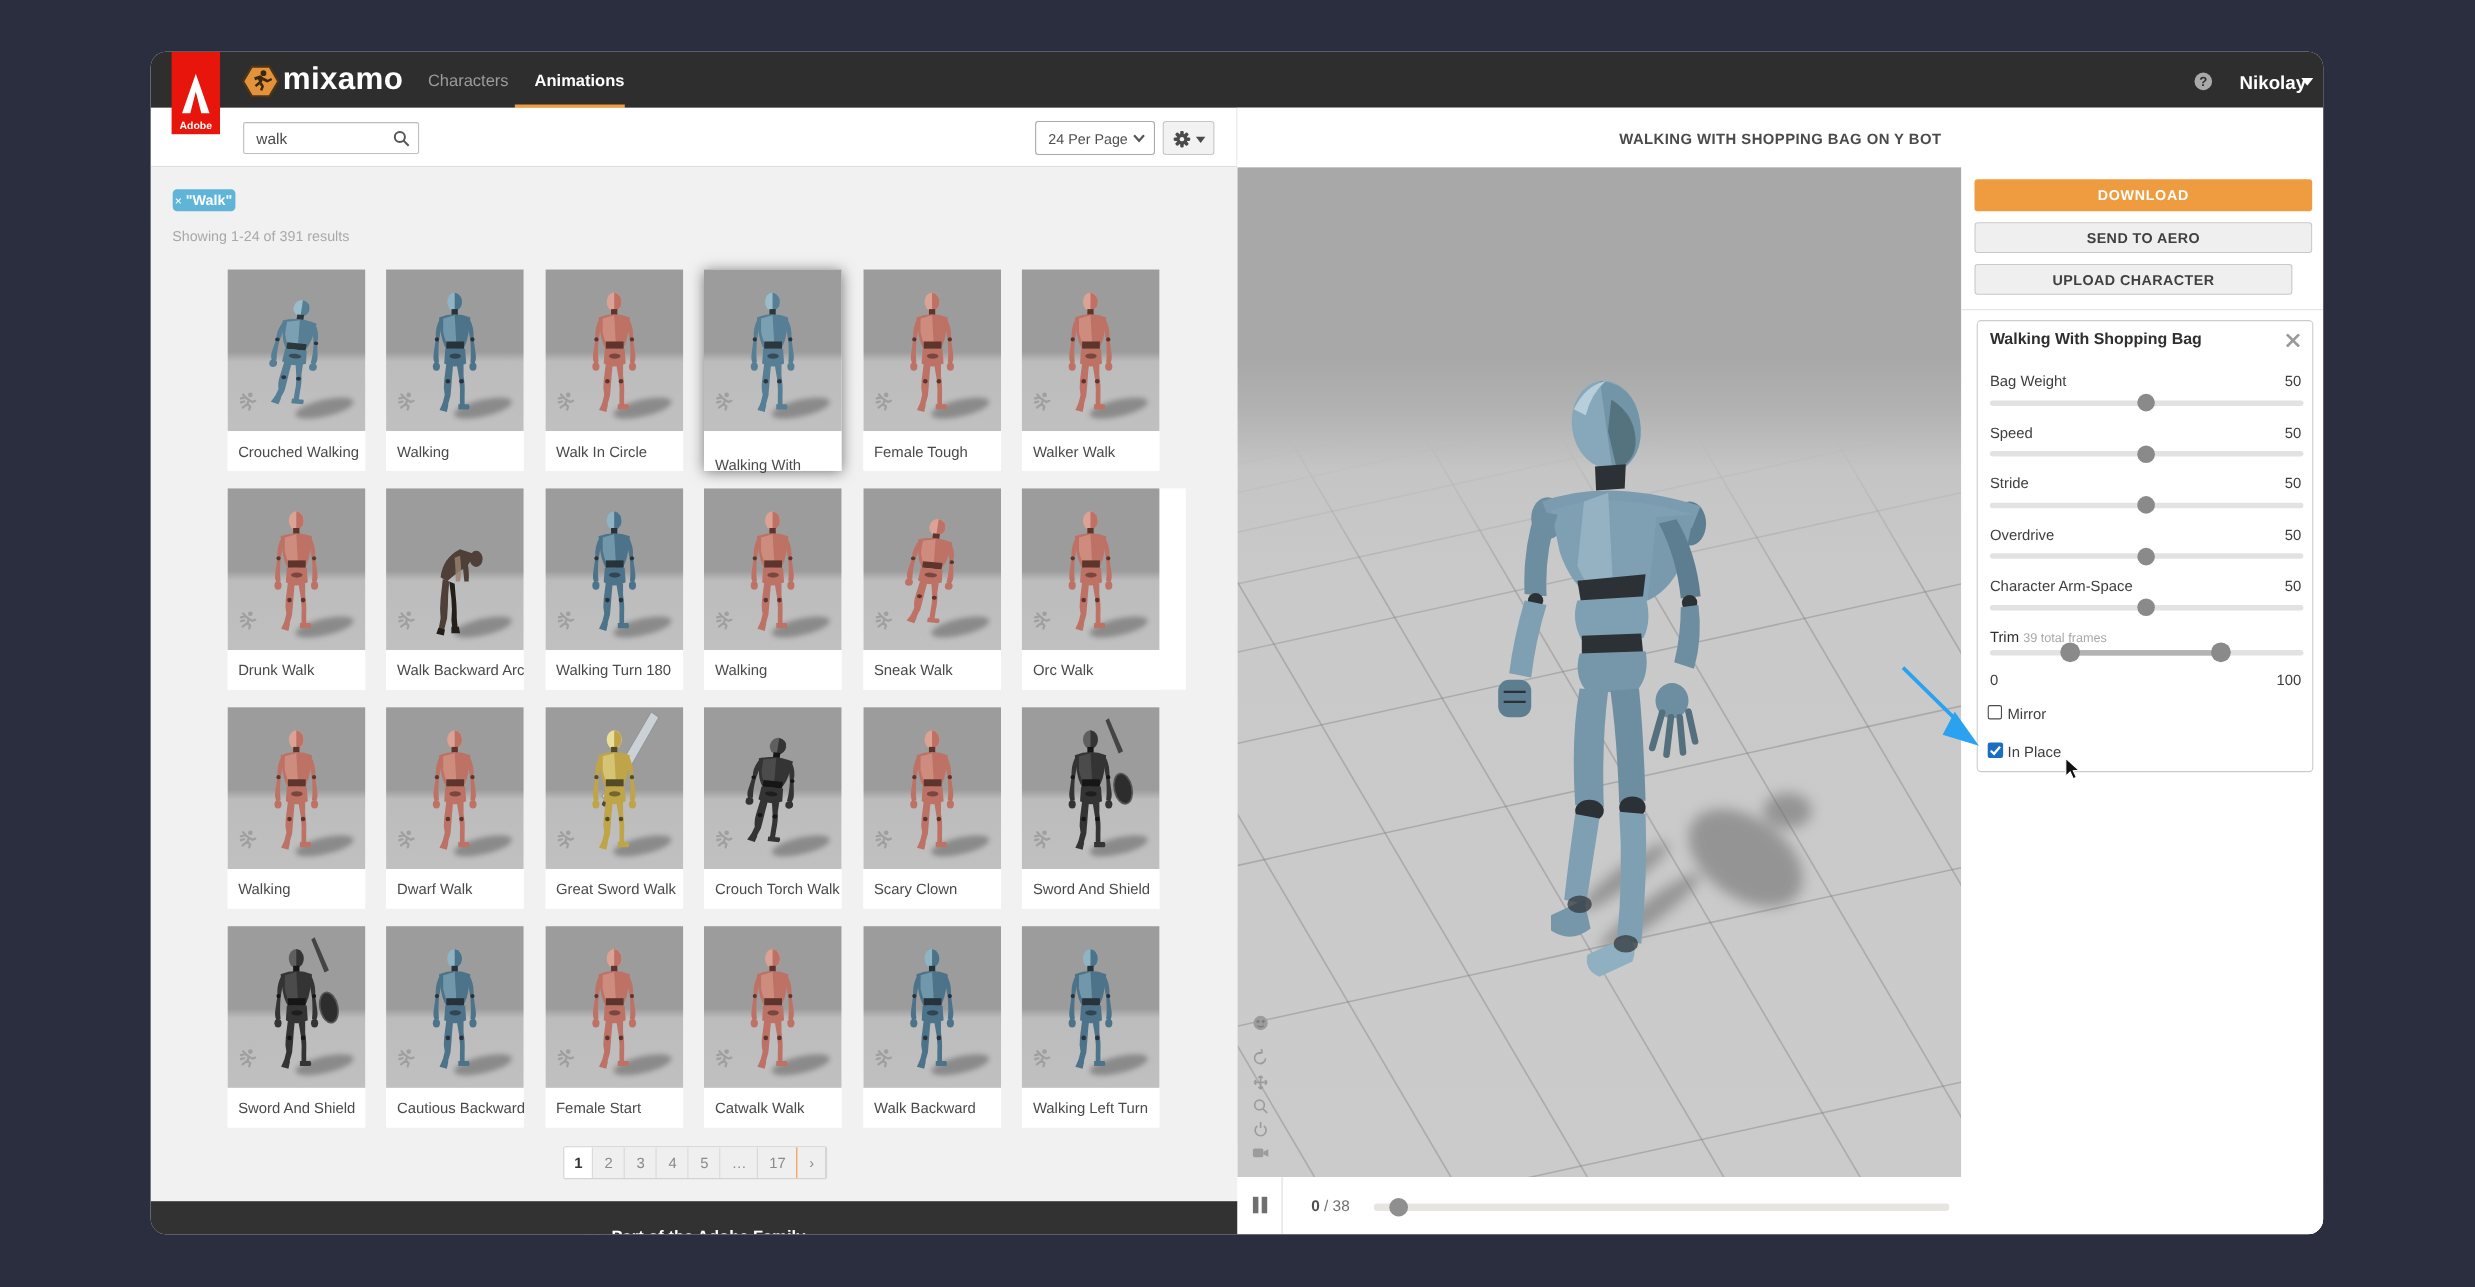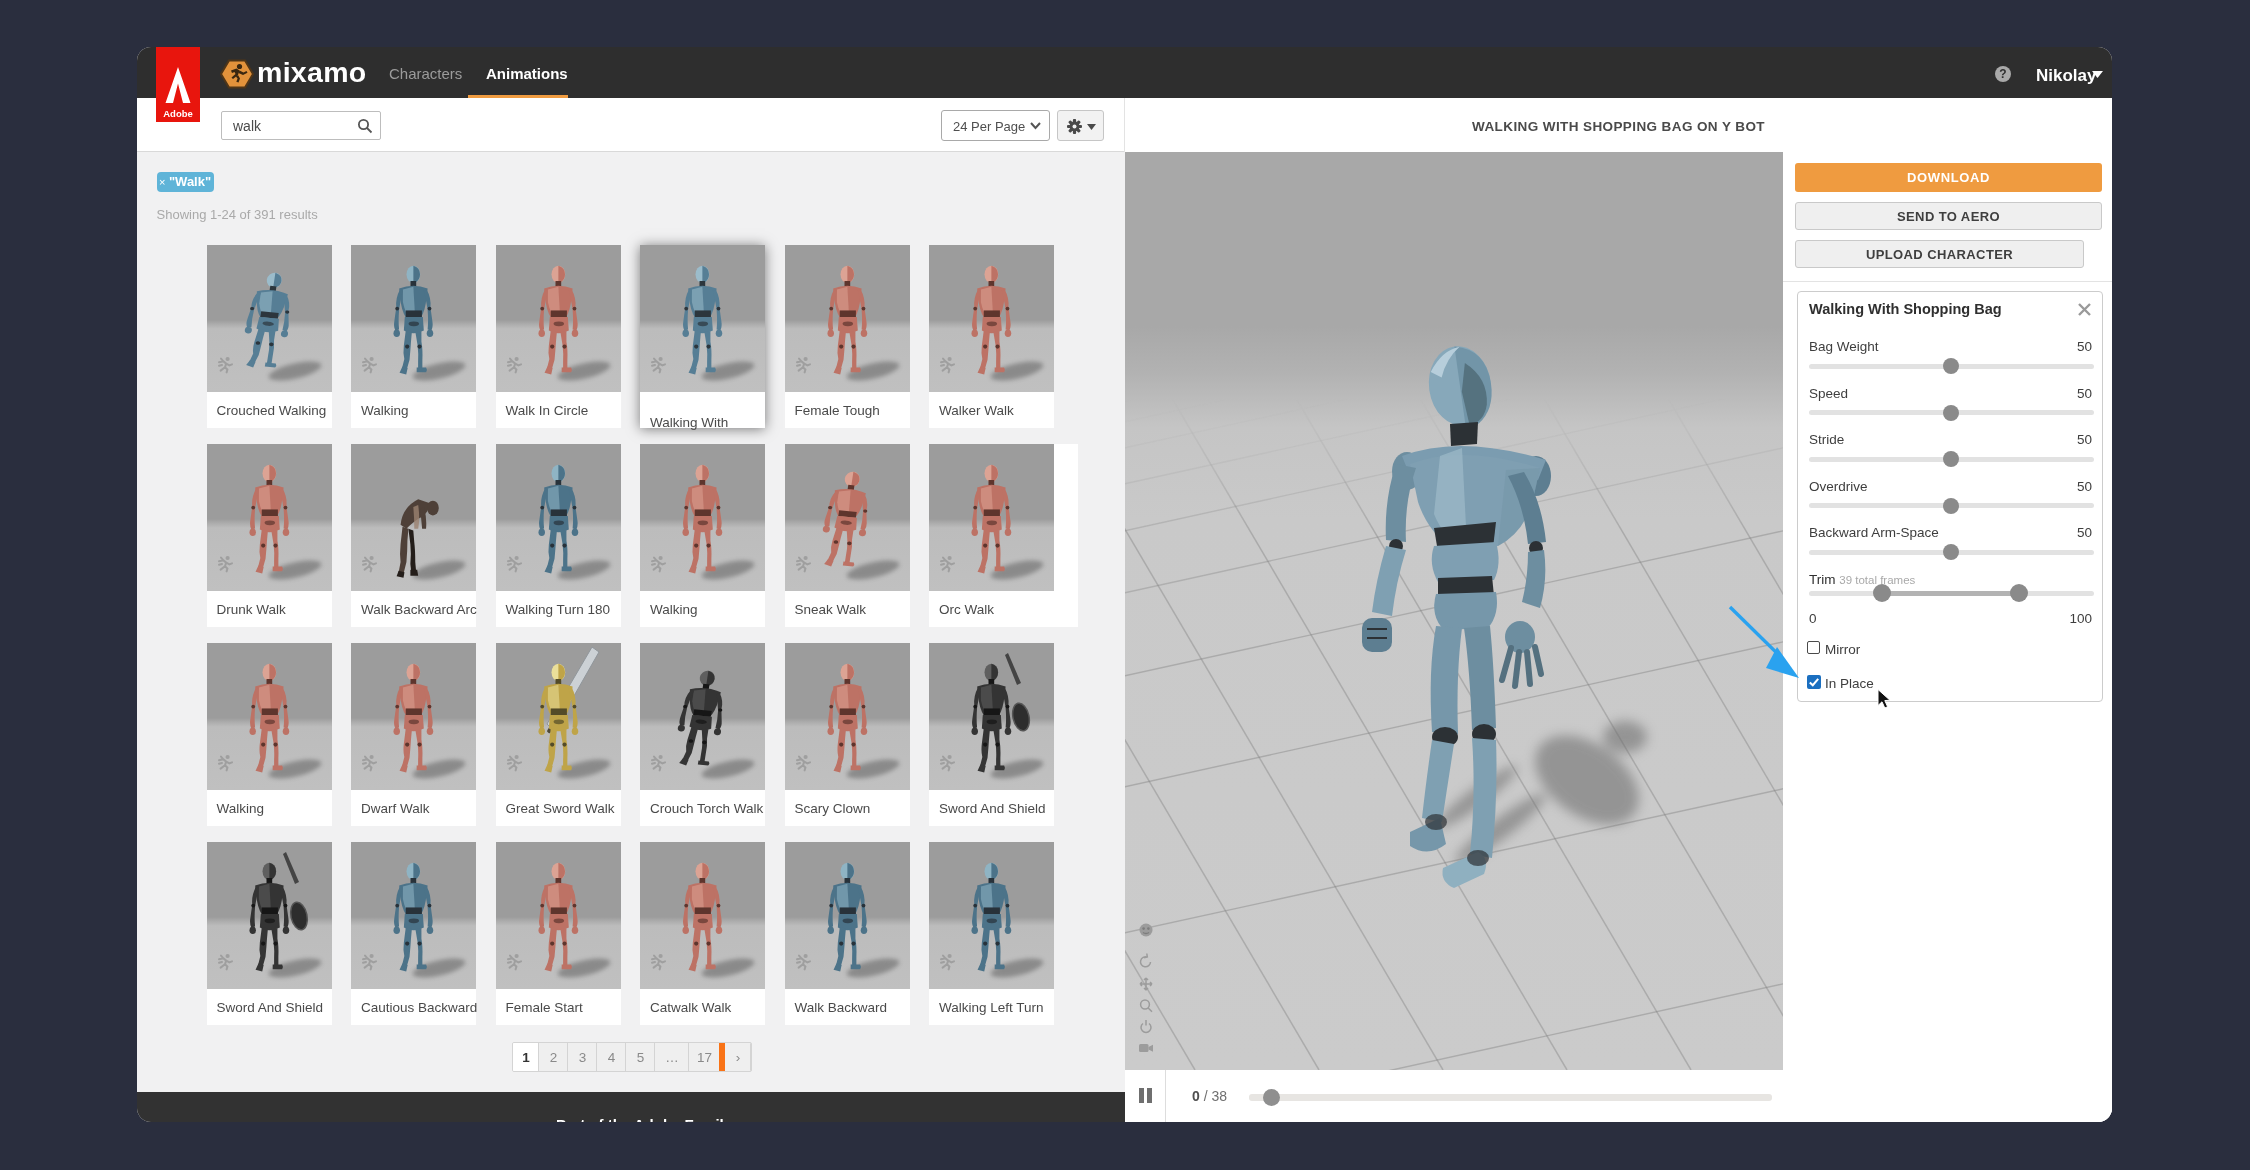--- a/index.html
+++ b/index.html
@@ -390,21 +390,21 @@
         <div style="padding:11px 0 0 10px;font-size:13.5px;color:#4a4a4a;white-space:nowrap">Walking Left Turn</div>
       </div>
 </div>
 <div class="abs" style="left:375.4px;top:995px;height:30px;border:1px solid #d4d4d4;border-radius:2px;display:flex;overflow:hidden">
 <div style="width:26px;height:30px;background:#fff;color:#333;font-weight:bold;font-size:13.5px;text-align:center;line-height:29px;border-right:1px solid #d4d4d4">1</div>
 <div style="width:29px;height:30px;background:#efefef;color:#8a8a8a;font-size:13.5px;text-align:center;line-height:29px;border-right:1px solid #d4d4d4">2</div>
 <div style="width:29px;height:30px;background:#efefef;color:#8a8a8a;font-size:13.5px;text-align:center;line-height:29px;border-right:1px solid #d4d4d4">3</div>
 <div style="width:29px;height:30px;background:#efefef;color:#8a8a8a;font-size:13.5px;text-align:center;line-height:29px;border-right:1px solid #d4d4d4">4</div>
 <div style="width:29px;height:30px;background:#efefef;color:#8a8a8a;font-size:13.5px;text-align:center;line-height:29px;border-right:1px solid #d4d4d4">5</div>
 <div style="width:34px;height:30px;background:#efefef;color:#8a8a8a;font-size:13.5px;text-align:center;line-height:29px;border-right:1px solid #d4d4d4">…</div>
-<div style="width:36px;height:30px;background:#efefef;color:#8a8a8a;font-size:13.5px;text-align:center;line-height:29px;border-right:6px solid #f97316">17</div>
+<div style="width:36px;height:30px;background:#efefef;color:#8a8a8a;font-size:13.5px;text-align:center;line-height:29px;border-right:1px solid #f97316">17</div>
 <div style="width:26px;height:30px;background:#efefef;color:#8a8a8a;font-size:13.5px;text-align:center;line-height:29px;border-right:1px solid #d4d4d4">›</div>
 </div>
 <div class="abs" style="left:0;top:1045px;width:988px;height:30px;background:#323232;overflow:hidden">
 <div class="abs" style="left:0;top:24px;width:988px;text-align:center;color:#fff;font-size:15px;font-weight:bold">
 <span style="font-size:13px;letter-spacing:1px">■■</span>&nbsp; Part of the Adobe Family</div>
 </div>
 <div class="abs" style="left:988px;top:105px;width:658px;height:918px;overflow:hidden;
 background:linear-gradient(180deg,#a8a8a8 0%,#a8a8a8 19%,#b2b2b2 24%,#c5c5c5 30%,#c9c9c9 40%,#cbcbcb 100%)">
 <svg width="658" height="918" viewBox="0 0 658 918">
 <defs>
@@ -554,21 +554,21 @@
 <div class="track" style="left:11px;top:118.1px;width:285px"></div>
 <div class="knob" style="left:145px;top:112.6px"></div>
 <div class="lbl abs" style="left:11px;top:140.2px">Stride</div>
 <div class="lbl abs" style="right:10px;top:140.2px">50</div>
 <div class="track" style="left:11px;top:164.7px;width:285px"></div>
 <div class="knob" style="left:145px;top:159.2px"></div>
 <div class="lbl abs" style="left:11px;top:186.8px">Overdrive</div>
 <div class="lbl abs" style="right:10px;top:186.8px">50</div>
 <div class="track" style="left:11px;top:211.3px;width:285px"></div>
 <div class="knob" style="left:145px;top:205.8px"></div>
-<div class="lbl abs" style="left:11px;top:233.4px">Backward Arm-Space</div>
+<div class="lbl abs" style="left:11px;top:233.4px">Character Arm-Space</div>
 <div class="lbl abs" style="right:10px;top:233.4px">50</div>
 <div class="track" style="left:11px;top:257.9px;width:285px"></div>
 <div class="knob" style="left:145px;top:252.4px"></div>
 <div class="abs" style="left:11px;top:280px;font-size:13.5px;color:#2f2f2f">Trim <span style="font-size:11.5px;color:#a9a9a9">39 total frames</span></div>
 <div class="track" style="left:11px;top:298.5px;width:285px"></div>
 <div class="abs" style="left:84px;top:298.5px;height:5px;background:#b3b3b3;width:137px"></div>
 <div class="knob" style="left:75px;top:292px;width:18px;height:18px"></div>
 <div class="knob" style="left:212px;top:292px;width:18px;height:18px"></div>
 <div class="lbl abs" style="left:11px;top:319px">0</div>
 <div class="lbl abs" style="right:10px;top:319px">100</div>

